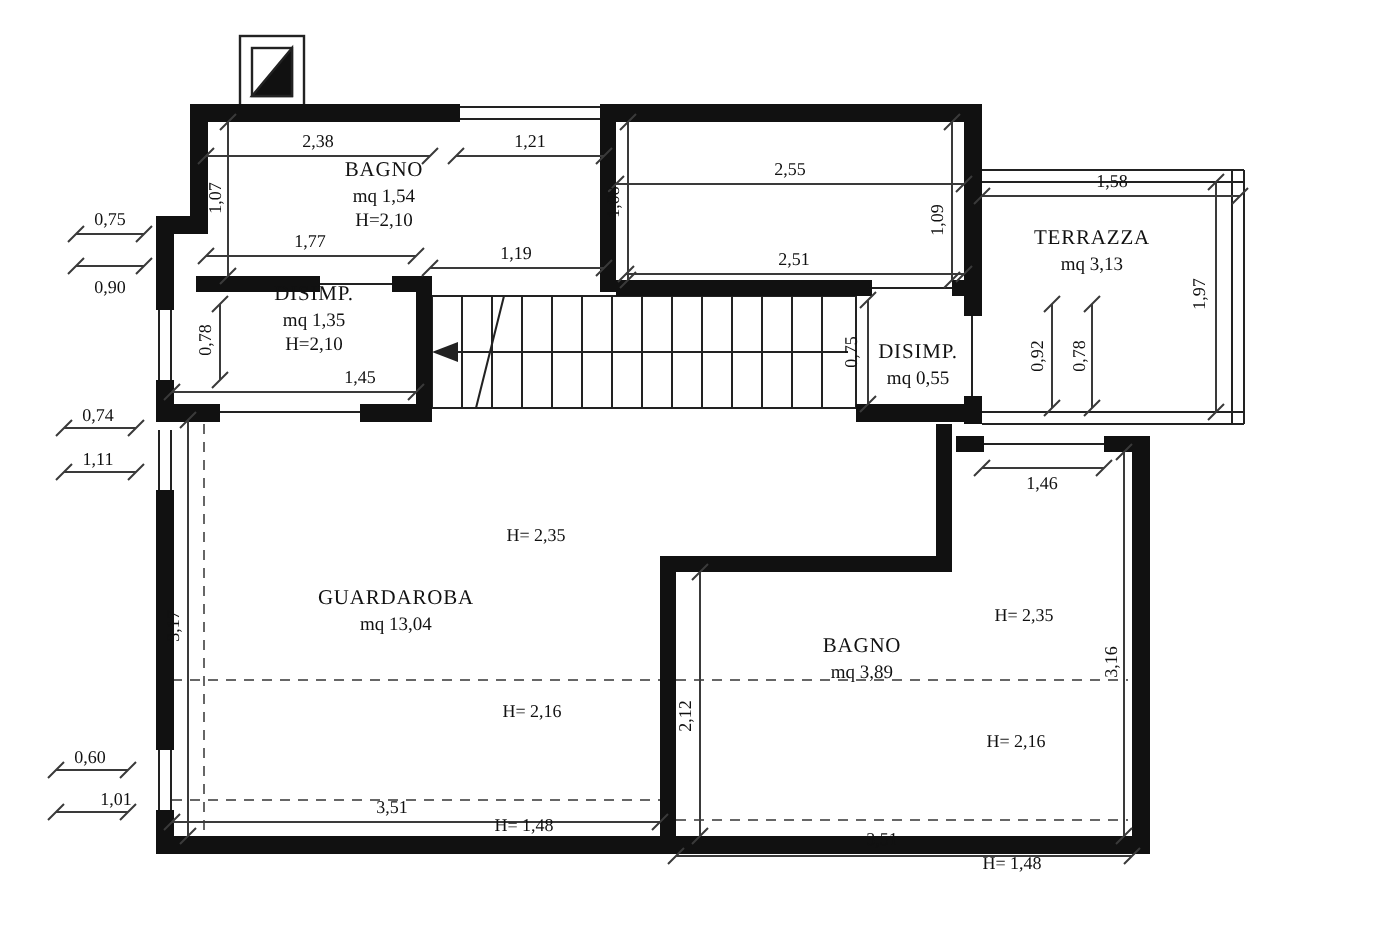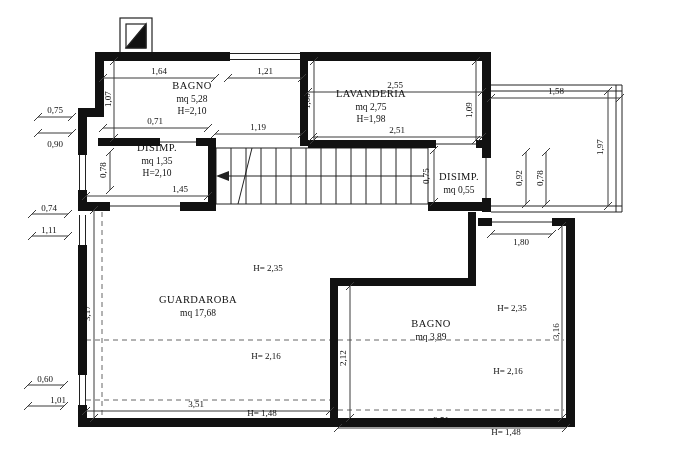--- a/index.html
+++ b/index.html
@@ -115,29 +115,29 @@
       <path d="M110 152 V190 M106 156 L114 148 M106 194 L114 186"></path>
       <path d="M434 150 V202 M430 154 L438 146 M430 206 L438 198"></path>
       <path d="M526 152 V204 M522 156 L530 148 M522 208 L530 200"></path>
       <path d="M546 152 V204 M542 156 L550 148 M542 208 L550 200"></path>
       <path d="M94 210 V418 M90 214 L98 206 M90 422 L98 414"></path>
       <path d="M562 226 V418 M558 230 L566 222 M558 422 L566 414"></path>
       <path d="M350 286 V418 M346 290 L354 282 M346 422 L354 414"></path>
     </g>
   </svg>
 
-  <div class="hdim" style="left:159px;top:71px">1,64</div>
+  <div class="hdim" style="left:159px;top:71px">2,38</div>
   <div class="hdim" style="left:265px;top:71px">1,21</div>
   <div class="hdim" style="left:395px;top:85px">2,55</div>
   <div class="hdim" style="left:556px;top:91px">1,58</div>
-  <div class="hdim" style="left:155px;top:121px">0,71</div>
+  <div class="hdim" style="left:155px;top:121px">1,77</div>
   <div class="hdim" style="left:258px;top:127px">1,19</div>
   <div class="hdim" style="left:397px;top:130px">2,51</div>
   <div class="hdim" style="left:180px;top:189px">1,45</div>
-  <div class="hdim" style="left:521px;top:242px">1,80</div>
+  <div class="hdim" style="left:521px;top:242px">1,46</div>
   <div class="hdim" style="left:196px;top:404px">3,51</div>
   <div class="hdim" style="left:441px;top:420px">3,51</div>
   <div class="hdim" style="left:55px;top:110px">0,75</div>
   <div class="hdim" style="left:55px;top:144px">0,90</div>
   <div class="hdim" style="left:49px;top:208px">0,74</div>
   <div class="hdim" style="left:49px;top:230px">1,11</div>
   <div class="hdim" style="left:45px;top:379px">0,60</div>
   <div class="hdim" style="left:58px;top:400px">1,01</div>
 
   <div class="vdim" style="left:108px;top:99px">1,07</div>
@@ -154,39 +154,38 @@
 
   <div class="hdim" style="left:268px;top:268px">H= 2,35</div>
   <div class="hdim" style="left:512px;top:308px">H= 2,35</div>
   <div class="hdim" style="left:266px;top:356px">H= 2,16</div>
   <div class="hdim" style="left:508px;top:371px">H= 2,16</div>
   <div class="hdim" style="left:262px;top:413px">H= 1,48</div>
   <div class="hdim" style="left:506px;top:432px">H= 1,48</div>
 
   <div class="room" style="left:192px;top:98px">
     <div class="rname">BAGNO</div>
-    <div>mq 5,28</div>
+    <div>mq 1,54</div>
     <div>H=2,10</div>
   </div>
-  <div class="room" style="left:371px;top:106px">
-    <div class="rname">LAVANDERIA</div>
-    <div>mq 2,75</div>
-    <div>H=1,98</div>
+  <div class="room" style="left:546px;top:126px">
+    <div class="rname">TERRAZZA</div>
+    <div>mq 3,13</div>
   </div>
   <div class="room" style="left:157px;top:160px">
     <div class="rname">DISIMP.</div>
     <div>mq 1,35</div>
     <div>H=2,10</div>
   </div>
   <div class="room" style="left:459px;top:183px">
     <div class="rname">DISIMP.</div>
     <div>mq 0,55</div>
   </div>
   <div class="room" style="left:198px;top:306px">
     <div class="rname">GUARDAROBA</div>
-    <div>mq 17,68</div>
+    <div>mq 13,04</div>
   </div>
   <div class="room" style="left:431px;top:330px">
     <div class="rname">BAGNO</div>
     <div>mq 3,89</div>
   </div>
 
 </div>
 
 </body></html>

